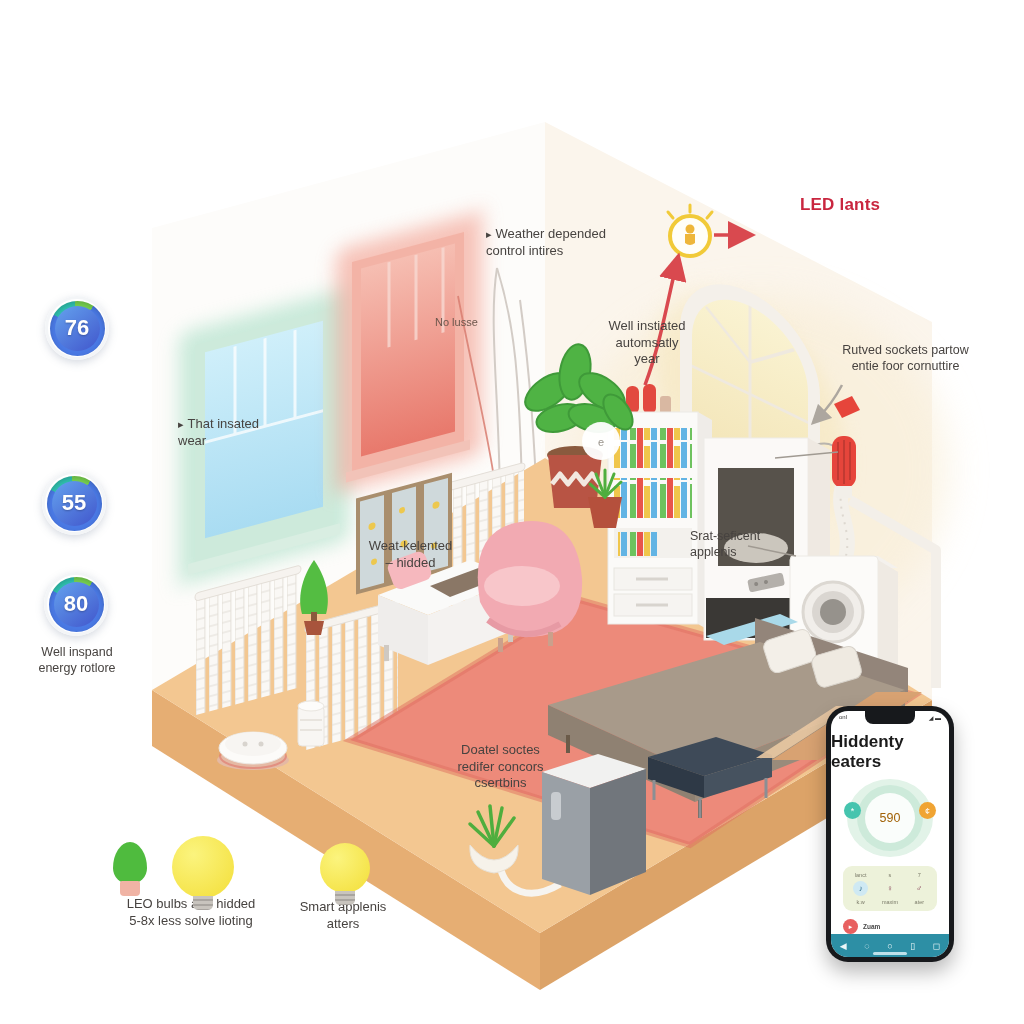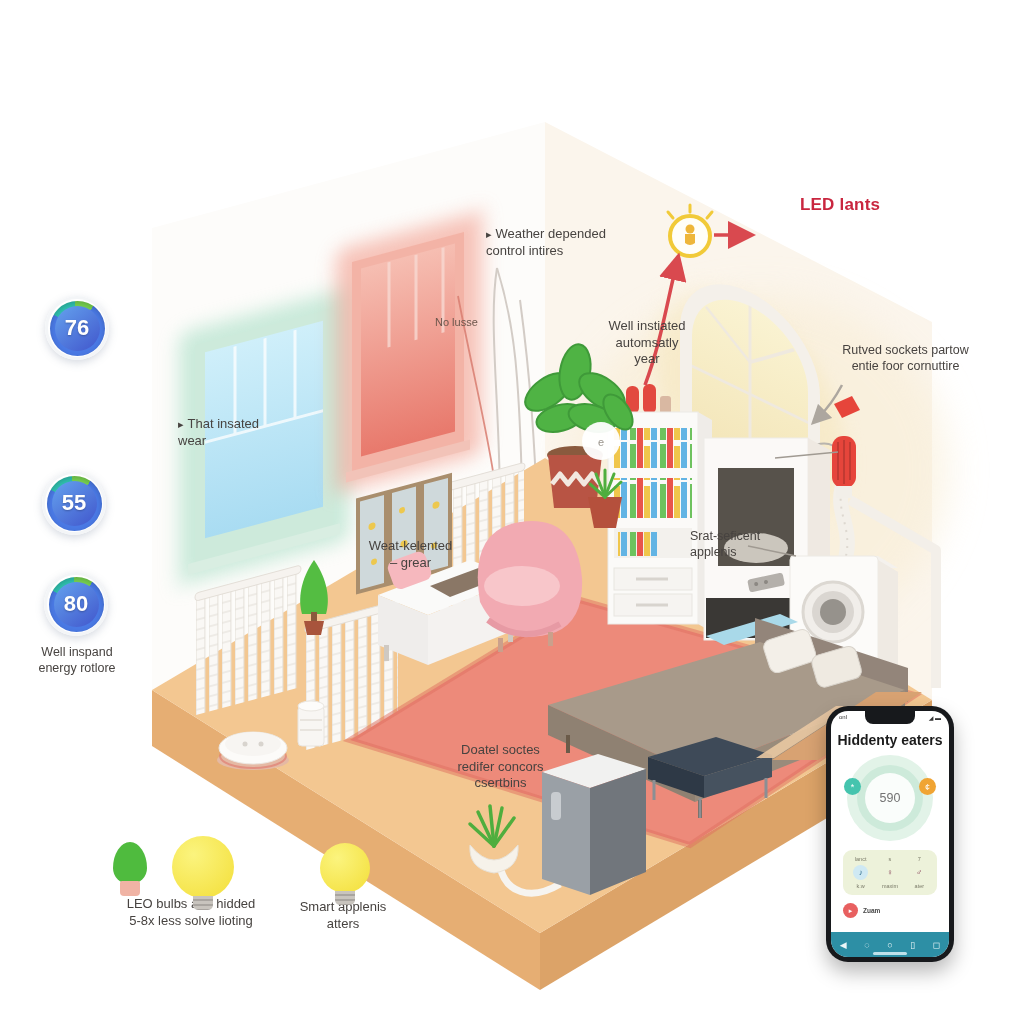--- a/index.html
+++ b/index.html
@@ -32,26 +32,26 @@
         border-radius:50% 50% 46% 46%/62% 62% 38% 38%;}
   .tree-icon .pot{width:20px;height:15px;margin:-3px auto 0;background:#f0b3a4;border-radius:2px 2px 4px 4px;}
   
   .phone{position:absolute;left:826px;top:706px;width:118px;height:246px;background:#17191c;
          border-radius:22px;padding:5px;box-shadow:0 10px 20px rgba(0,0,0,.28);z-index:5;}
   .phone-screen{width:100%;height:100%;background:#fff;border-radius:17px;overflow:hidden;position:relative;
          display:flex;flex-direction:column;align-items:center;}
   .notch{position:absolute;top:0;left:50%;transform:translateX(-50%);width:50px;height:13px;background:#17191c;
          border-radius:0 0 8px 8px;}
   .status{width:100%;display:flex;justify-content:space-between;font-size:6px;color:#333;padding:3px 8px 0;box-sizing:border-box;}
-  .phone-title{font-size:14px;font-weight:bold;color:#1b1b1b;margin-top:11px;}
+  .phone-title{font-size:17px;font-weight:bold;color:#1b1b1b;margin-top:11px;}
   .pgauge{margin-top:7px;width:86px;height:86px;border-radius:50%;background:#e2f3e8;
          display:flex;align-items:center;justify-content:center;position:relative;}
   .pgauge-mid{width:66px;height:66px;border-radius:50%;background:#cdeada;display:flex;align-items:center;justify-content:center;}
   .pgauge-core{width:50px;height:50px;border-radius:50%;background:#fafdfb;display:flex;align-items:center;
-         justify-content:center;font-size:12.5px;color:#737373;}
+         justify-content:center;font-size:12.5px;color:#a16207;}
   .badge{position:absolute;width:17px;height:17px;border-radius:50%;display:flex;align-items:center;
          justify-content:center;color:#fff;font-size:9px;}
   .badge.left{left:-3px;top:23px;background:#45c4ae;}
   .badge.right{right:-3px;top:23px;background:#f0a433;}
   .ppanel{margin-top:9px;width:94px;box-sizing:border-box;background:#edf2da;border-radius:9px;padding:6px 4px;
          display:grid;grid-template-columns:repeat(3,1fr);gap:3px 2px;justify-items:center;align-items:center;}
   .ppanel .lab{font-size:5.5px;color:#7b7b69;}
   .picon{width:15px;height:15px;border-radius:50%;display:flex;align-items:center;justify-content:center;
          font-size:8px;color:#7c2f4a;background:transparent;}
   .picon.blue{background:#cfe9f3;color:#2a6a8a;}
@@ -396,21 +396,21 @@
 
   <div class="ann center" style="left:818px;top:342px;width:175px;font-size:12.5px">Rutved sockets partow
 entie foor cornuttire</div>
 
   <div class="ann" style="left:178px;top:416px;width:110px"><span class="marker">▸</span><span>That insated
 wear</span></div>
 
   <div class="ann small" style="left:403px;top:315px">No lusse</div>
 
   <div class="ann center" style="left:348px;top:538px;width:125px">Weat-kelented
-– grear</div>
+– hidded</div>
 
 
   <div class="ann" style="left:690px;top:528px;width:110px;font-size:12.5px">Srat-seficent
 applenis</div>
 
 
   <div class="ann center" style="left:438px;top:742px;width:125px">Doatel soctes
 redifer concors
 csertbins</div>
 

